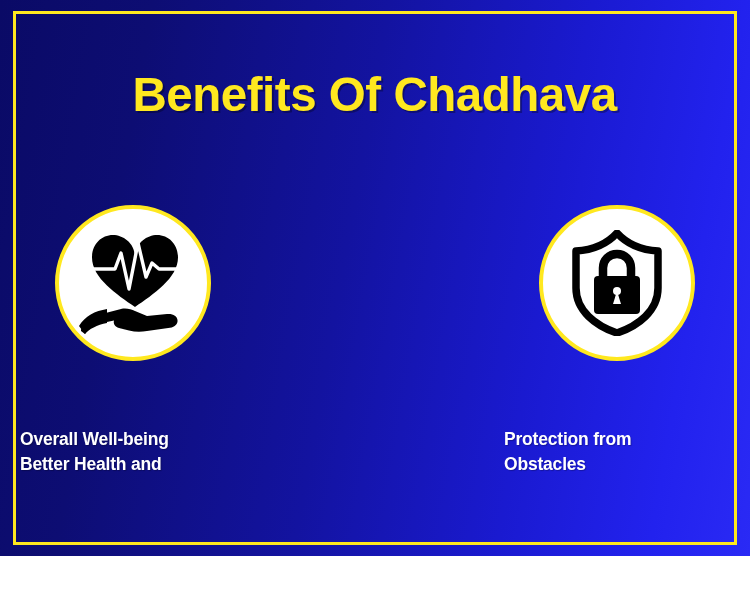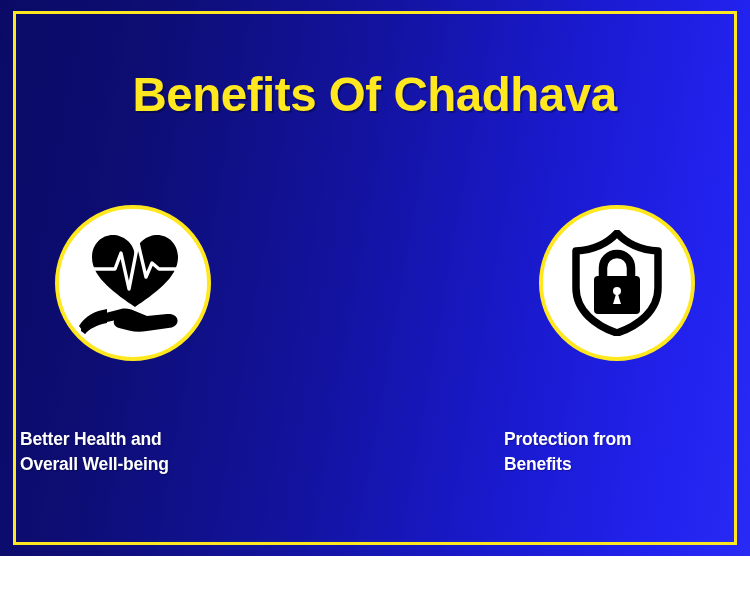--- a/index.html
+++ b/index.html
@@ -133,22 +133,22 @@
 
             <path d="M4 100 C4 93 9 87 17 85 L44 78 C49 77 54 78 58 80 L70 85 L90 83
                      C96 82.4 100 85 100.5 89 C101 93 98 96 93 96.8 L70 100
                      C64 101 58 101 52 99.5 L42 97 C38 96 36 92.5 37 89.5
                      L25 92 C16 94 10 99 8 103 Z" fill="#000000"></path>
             <path d="M2 95 C8 85 18 80 30 78 L30 92 C20 94 12 98 8 103 Z" fill="#000000"></path>
           </svg>
         </span>
       </div>
       <div class="caption">
+        <span>Overall Well-being</span>
         <span>Better Health and</span>
-        <span>Overall Well-being</span>
       </div>
     </div>
 
 
     <div class="card">
       <div class="circle">
         <span>
           <svg width="100" height="106" viewBox="0 0 100 106" aria-hidden="true">
 
             <path d="M50 3 C40 14 26 20 9 21 L9 58 C9 81 29 96 50 103
@@ -158,18 +158,18 @@
 
             <rect x="27" y="46" width="46" height="38" rx="4" fill="#000000"></rect>
 
             <circle cx="50" cy="61" r="4" fill="#FFFFFF"></circle>
             <path d="M50 61 L54 74 L46 74 Z" fill="#FFFFFF"></path>
           </svg>
         </span>
       </div>
       <div class="caption">
         <span>Protection from</span>
-        <span>Benefits</span>
+        <span>Obstacles</span>
       </div>
     </div>
 
   </div>
 </div>
 
 </body></html>

